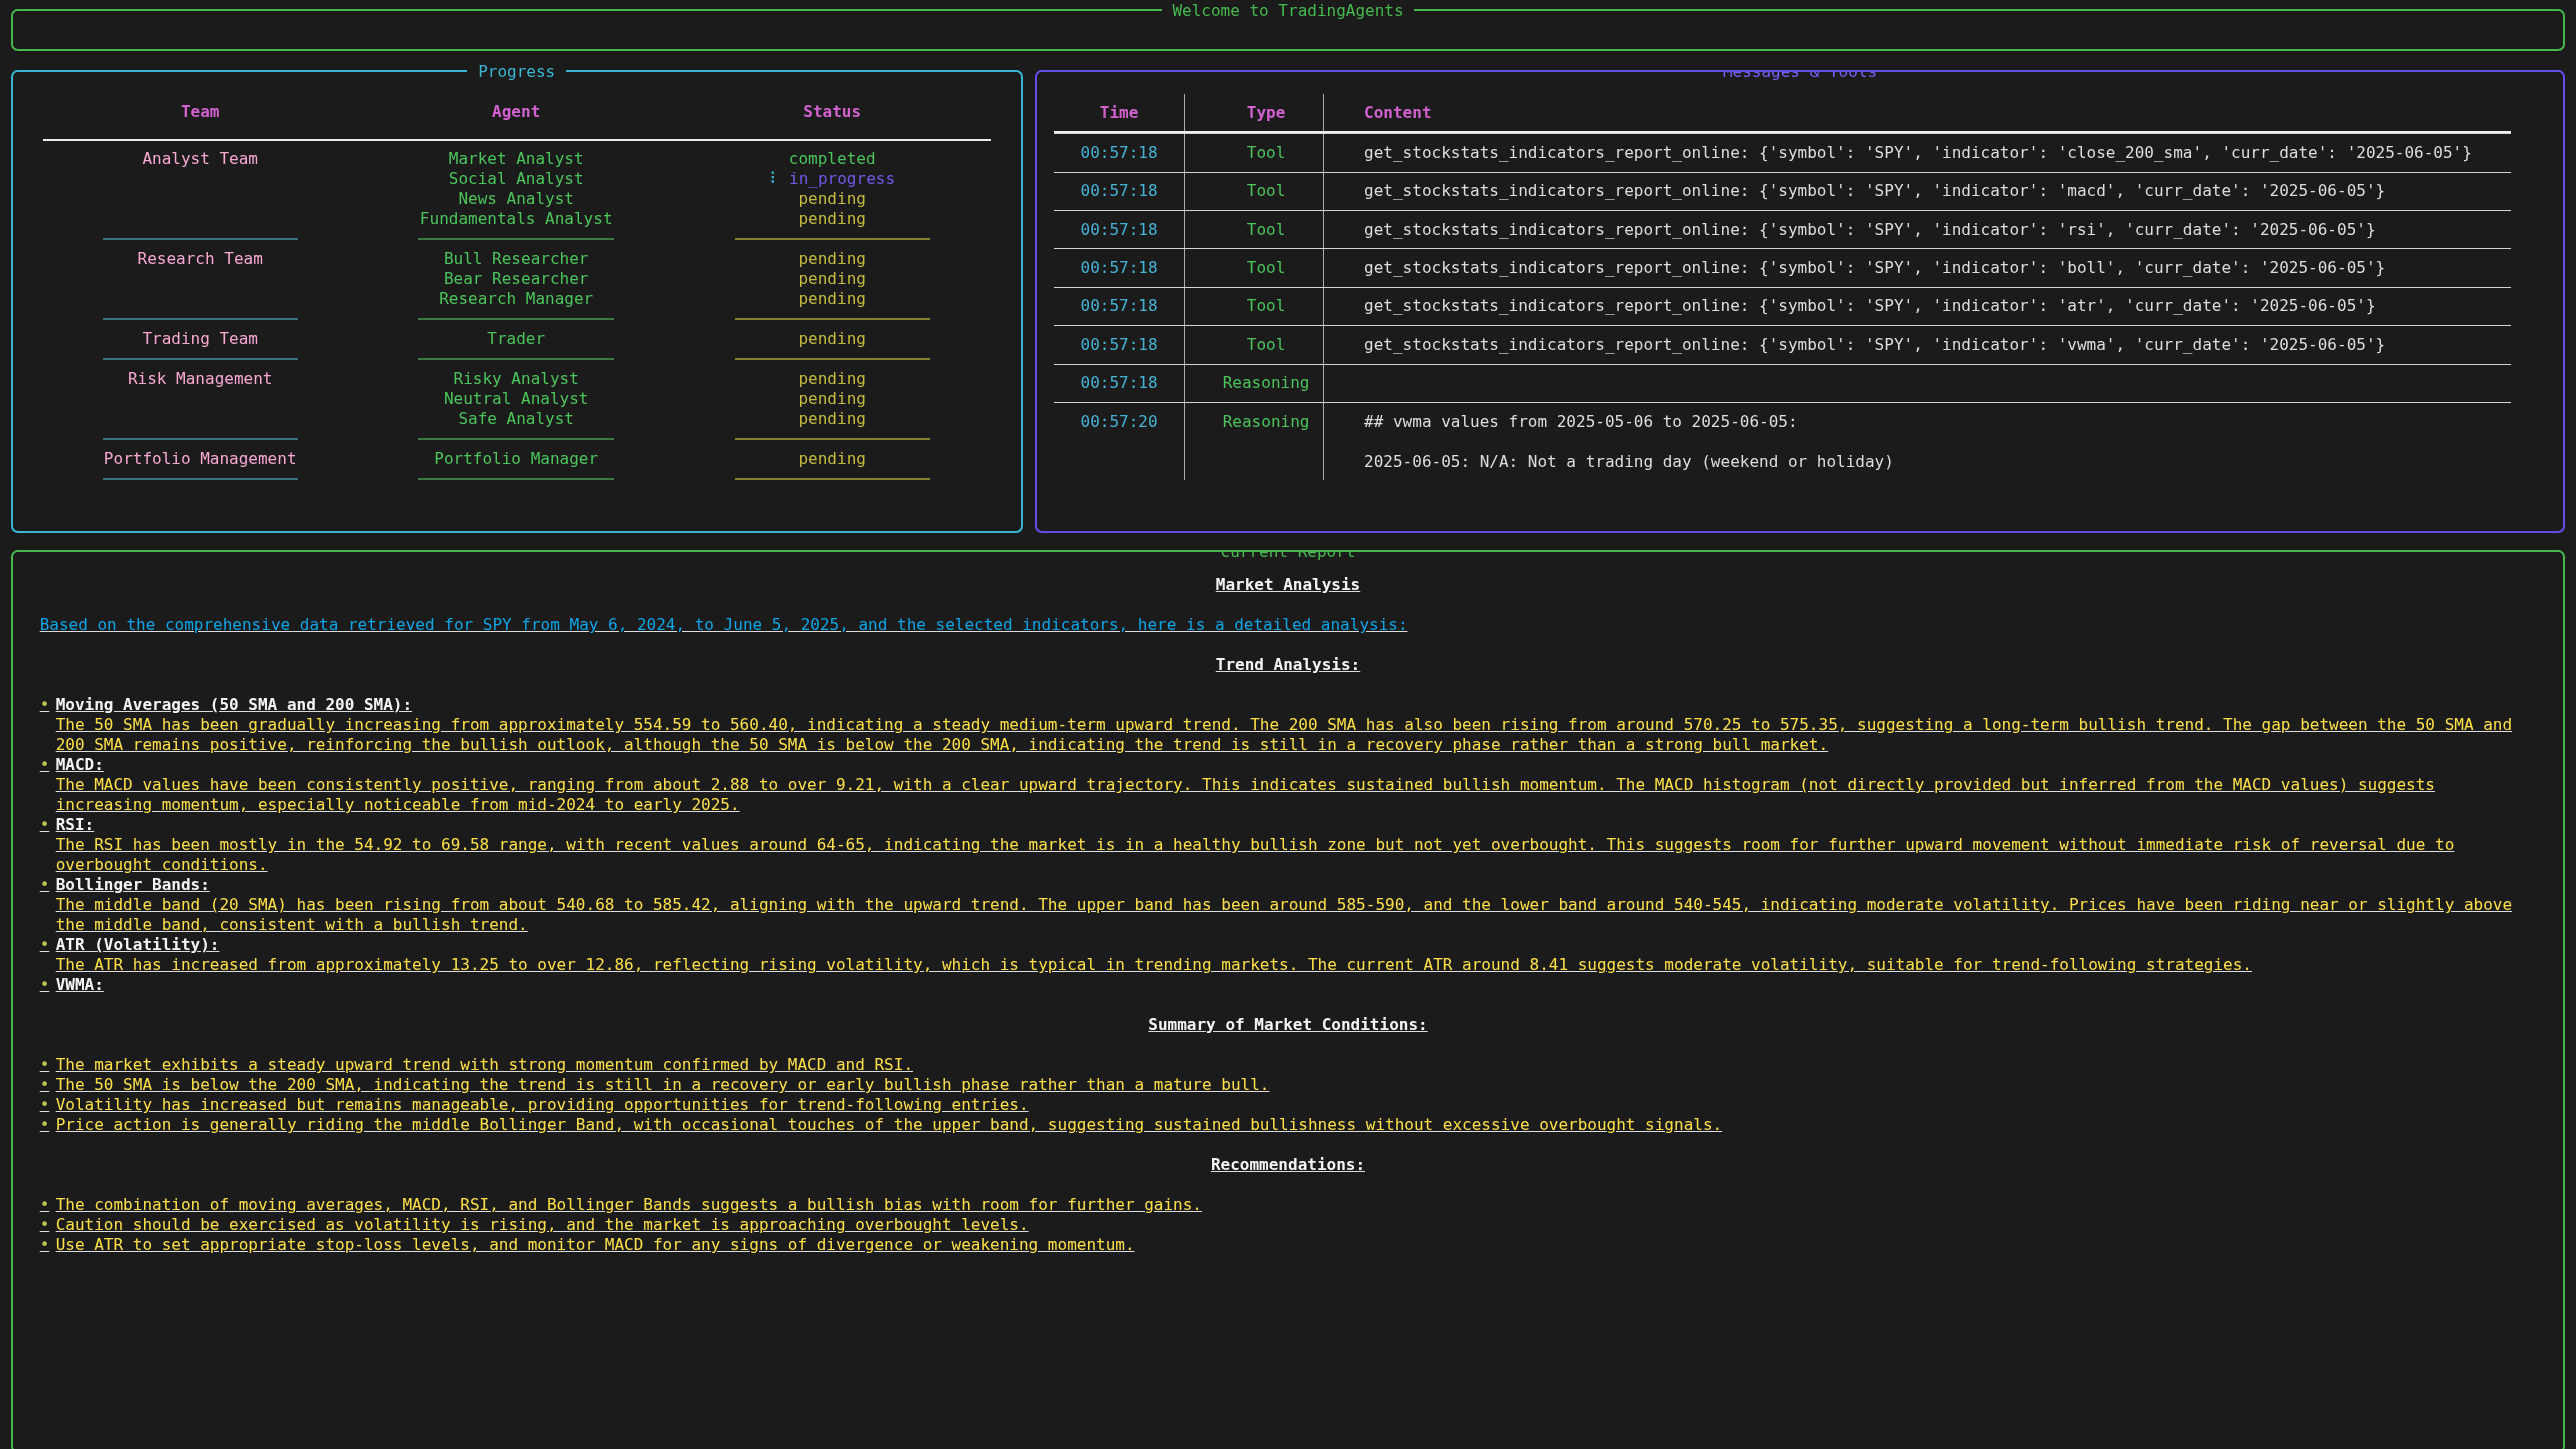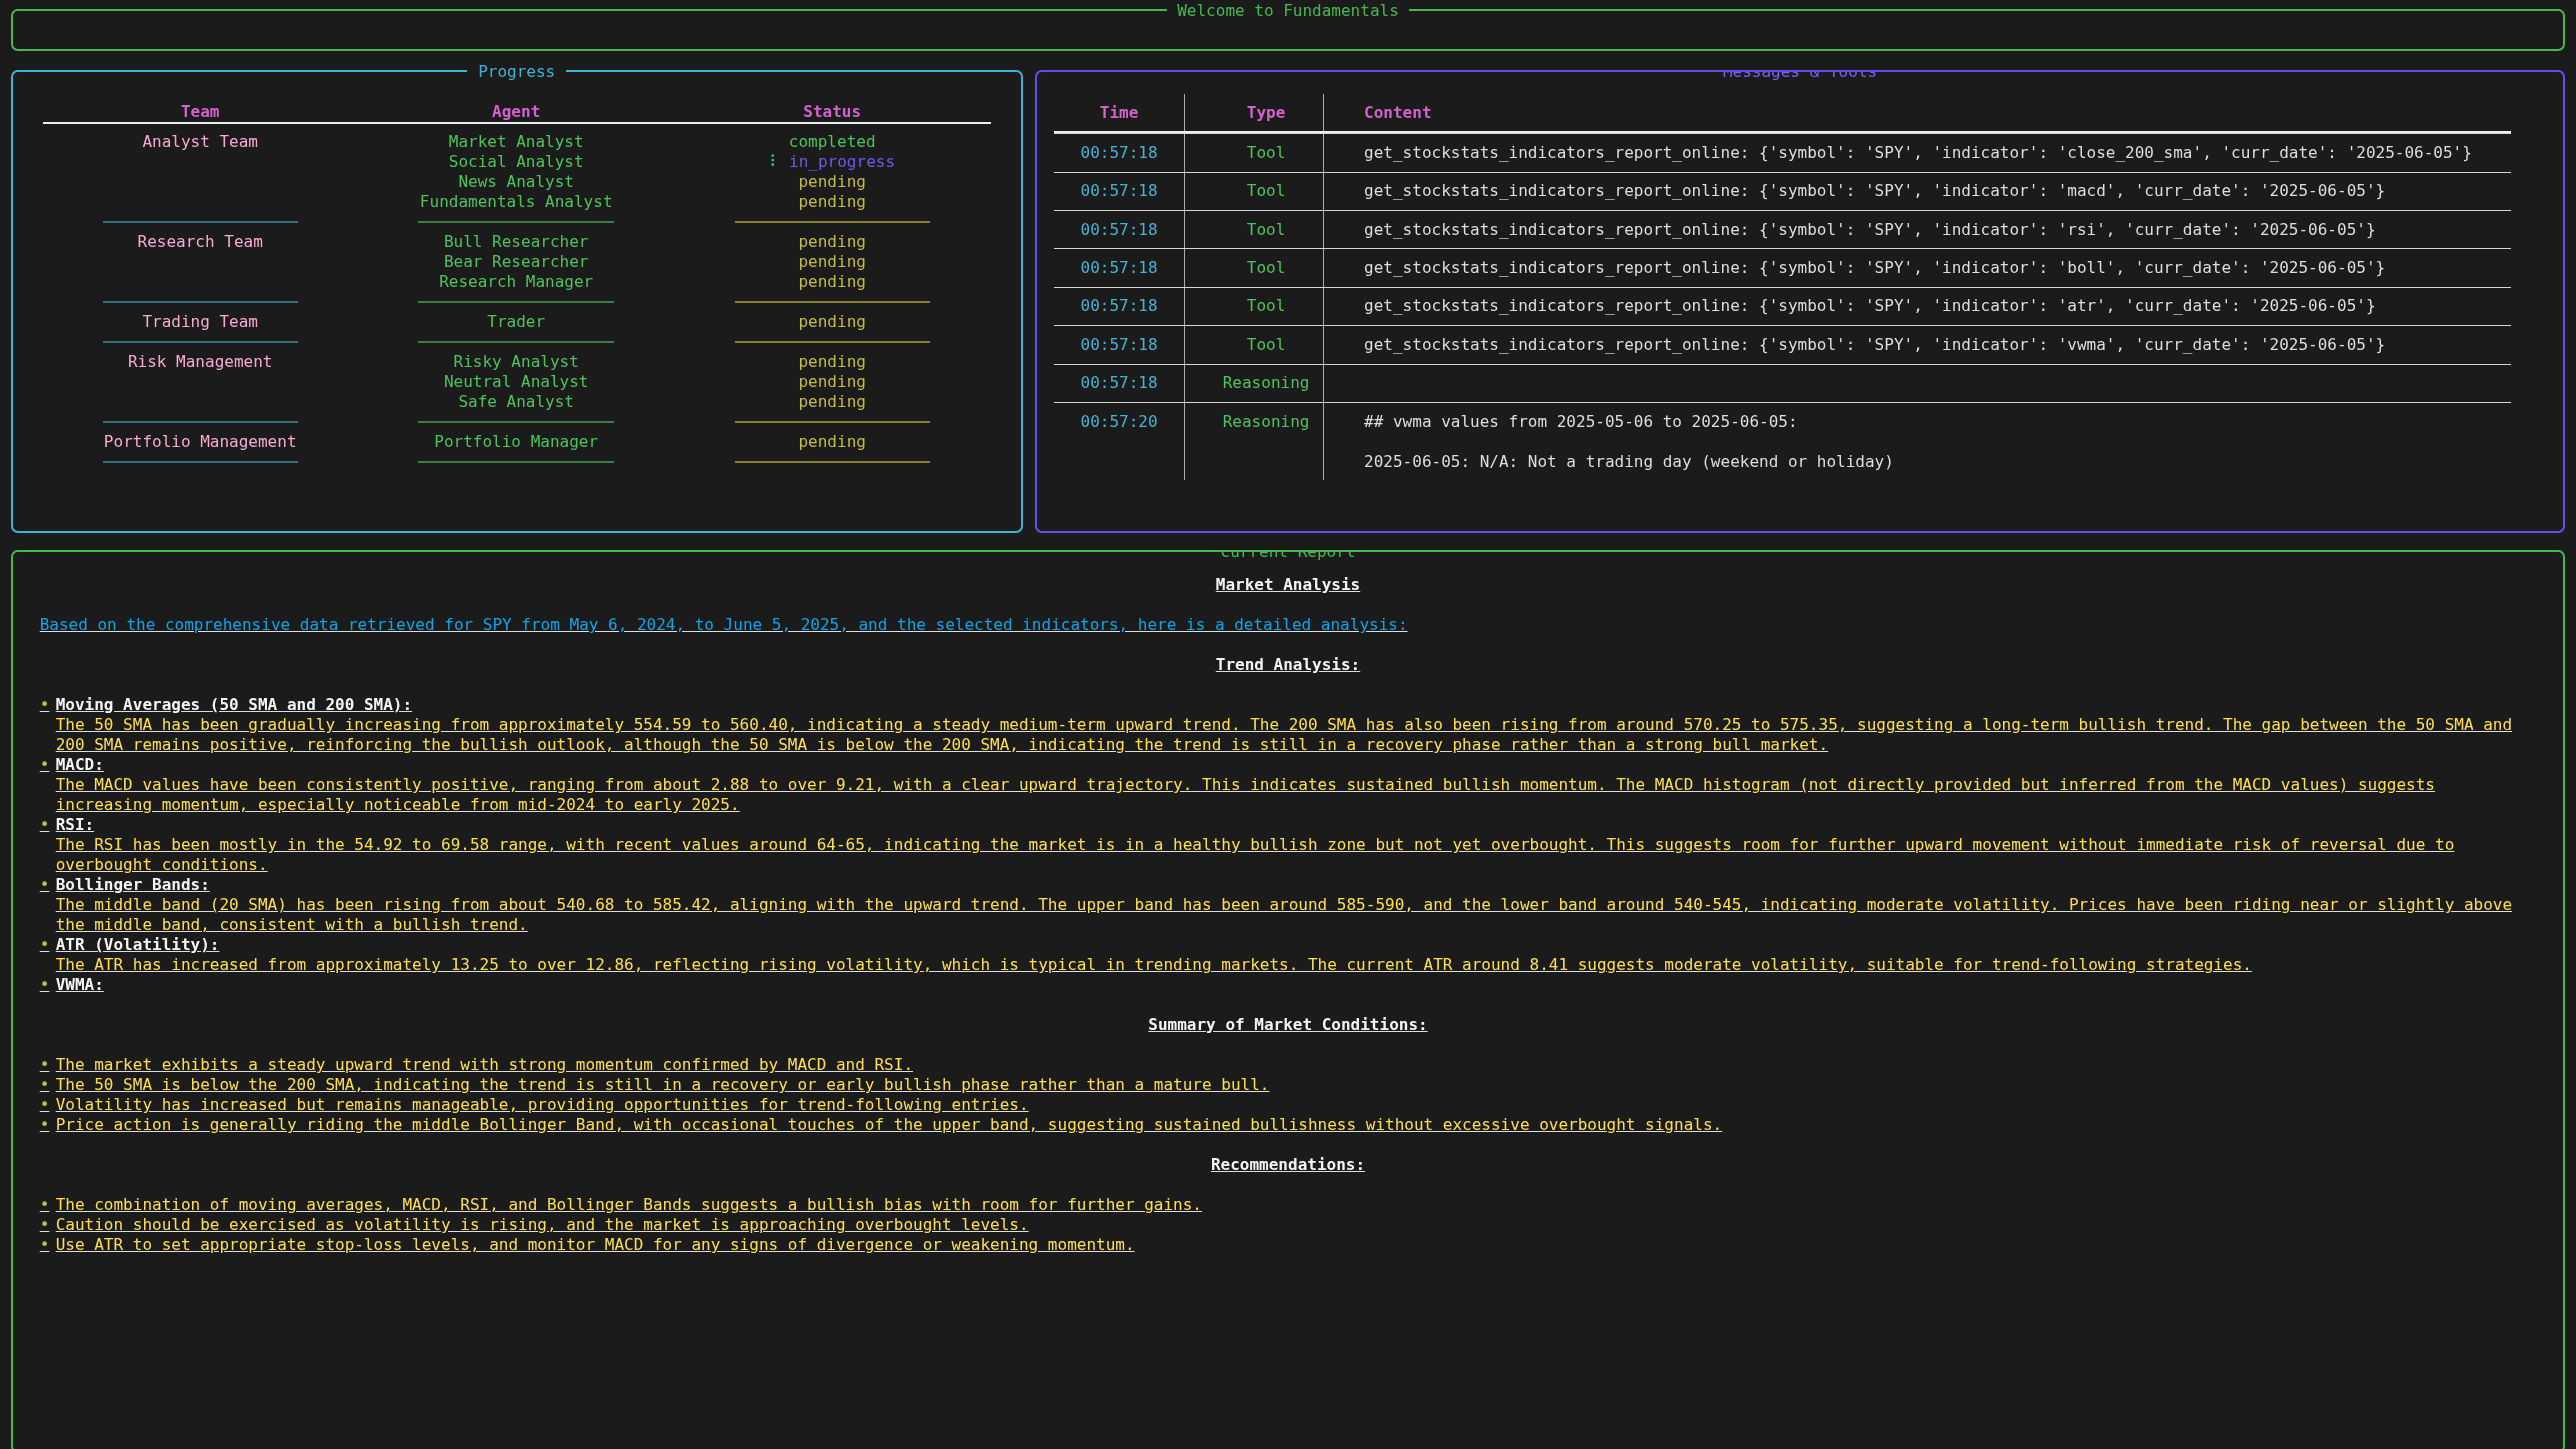--- a/index.html
+++ b/index.html
@@ -32,21 +32,21 @@
 
   .panel-report { height: 903px; border-color: #45b94d; margin-bottom: 19px; overflow: hidden; text-decoration: underline; }
   .panel-report .ptitle span { color: #45b94d; }
 
   .panel-stats { height: 40px; border-color: #8f8f8f; }
 
   
   .ptable { margin: 30px 30px 0; }
   .prow { display: grid; grid-template-columns: 315px 317px 315px; }
   .phead { font-weight: bold; color: #d262cf; text-align: center;
-           border-bottom: 2px solid #ededed; padding-bottom: 0; margin-bottom: 8px; }
+           border-bottom: 2px solid #ededed; padding-bottom: 17px; margin-bottom: 8px; }
   .phead > div { text-align: center; }
   .pteam  { color: #f9a8d4; text-align: center; }
   .pagent { color: #4bc45a; text-align: center; }
   .pstatus{ text-align: center; }
   .st-completed { color: #4bc45a; }
   .st-pending   { color: #c5bc3e; }
   .st-inprogress{ color: #6e5ae8; display: flex; justify-content: center; align-items: center; gap: 8px; }
   .spinner { color: #38b6d3; }
   .psep { display: grid; grid-template-columns: 315px 317px 315px; height: 20px; }
   .psep .line { width: 62%; margin: 8.7px auto 0; border-top: 2px solid; }
@@ -82,21 +82,21 @@
   
   .stats-text { text-align: center; line-height: 35px; color: #ededed; }
 </style>
 </head>
 <body>
 
 <div class="app">
 
   <div class="panel panel-welcome">
     <div class="ptitle">
-      <span>Welcome to Fundamentals</span>
+      <span>Welcome to TradingAgents</span>
     </div>
   </div>
 
   <div class="main-row">
 
     <div class="panel panel-progress">
       <div class="ptitle">
         <span>Progress</span>
       </div>
       <div class="ptable">

